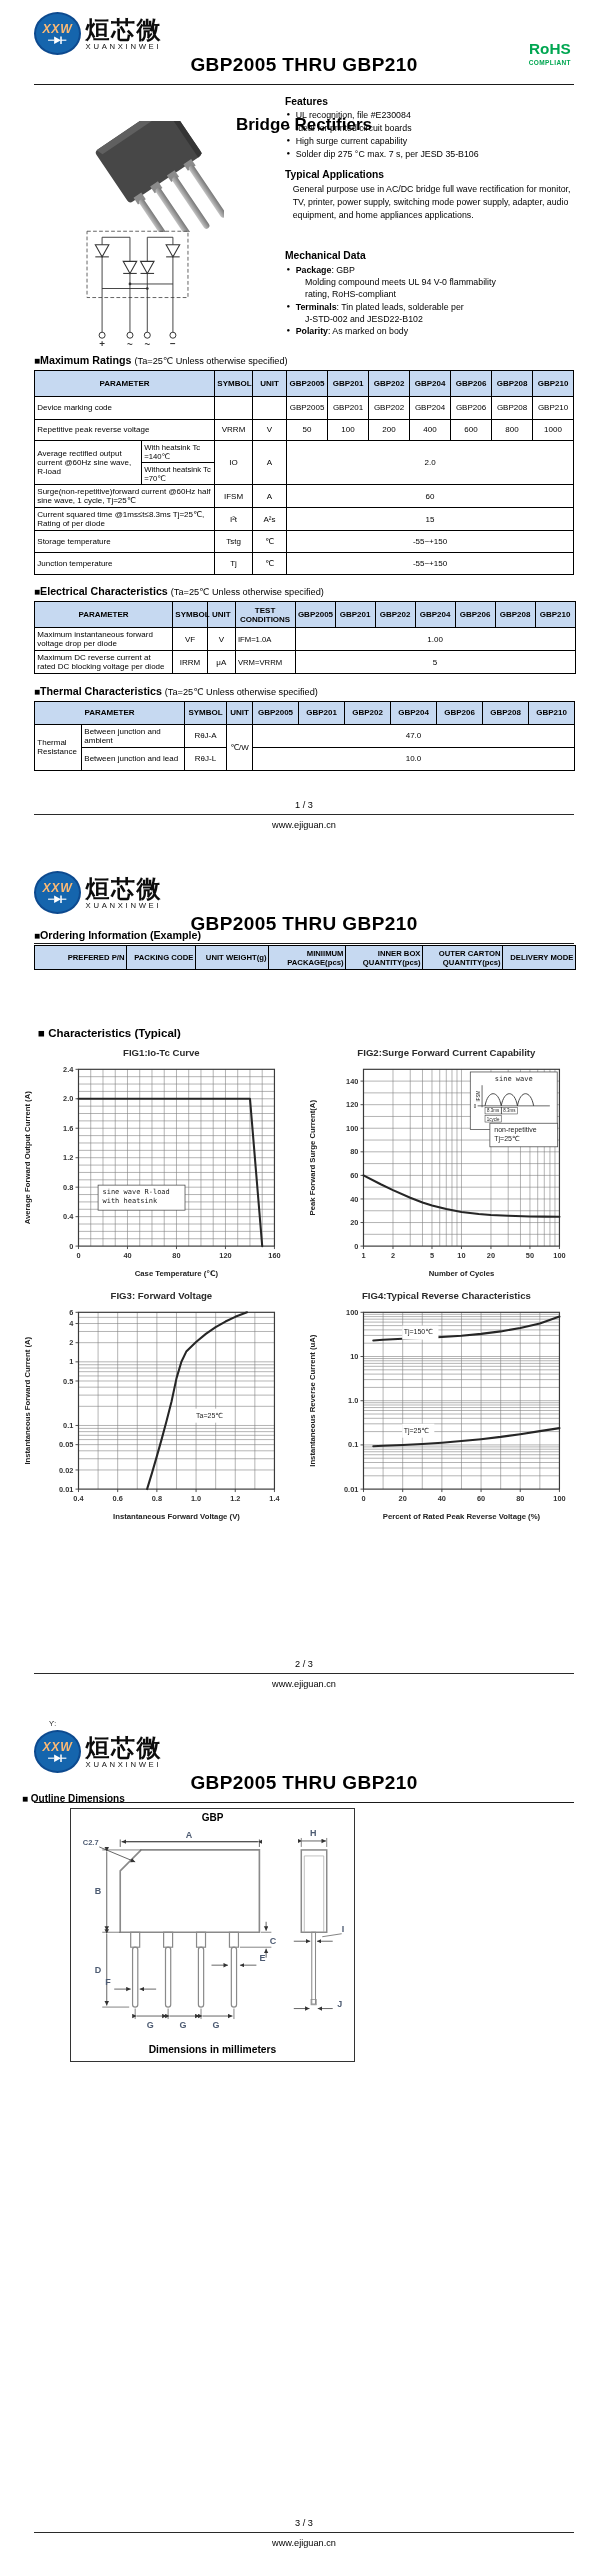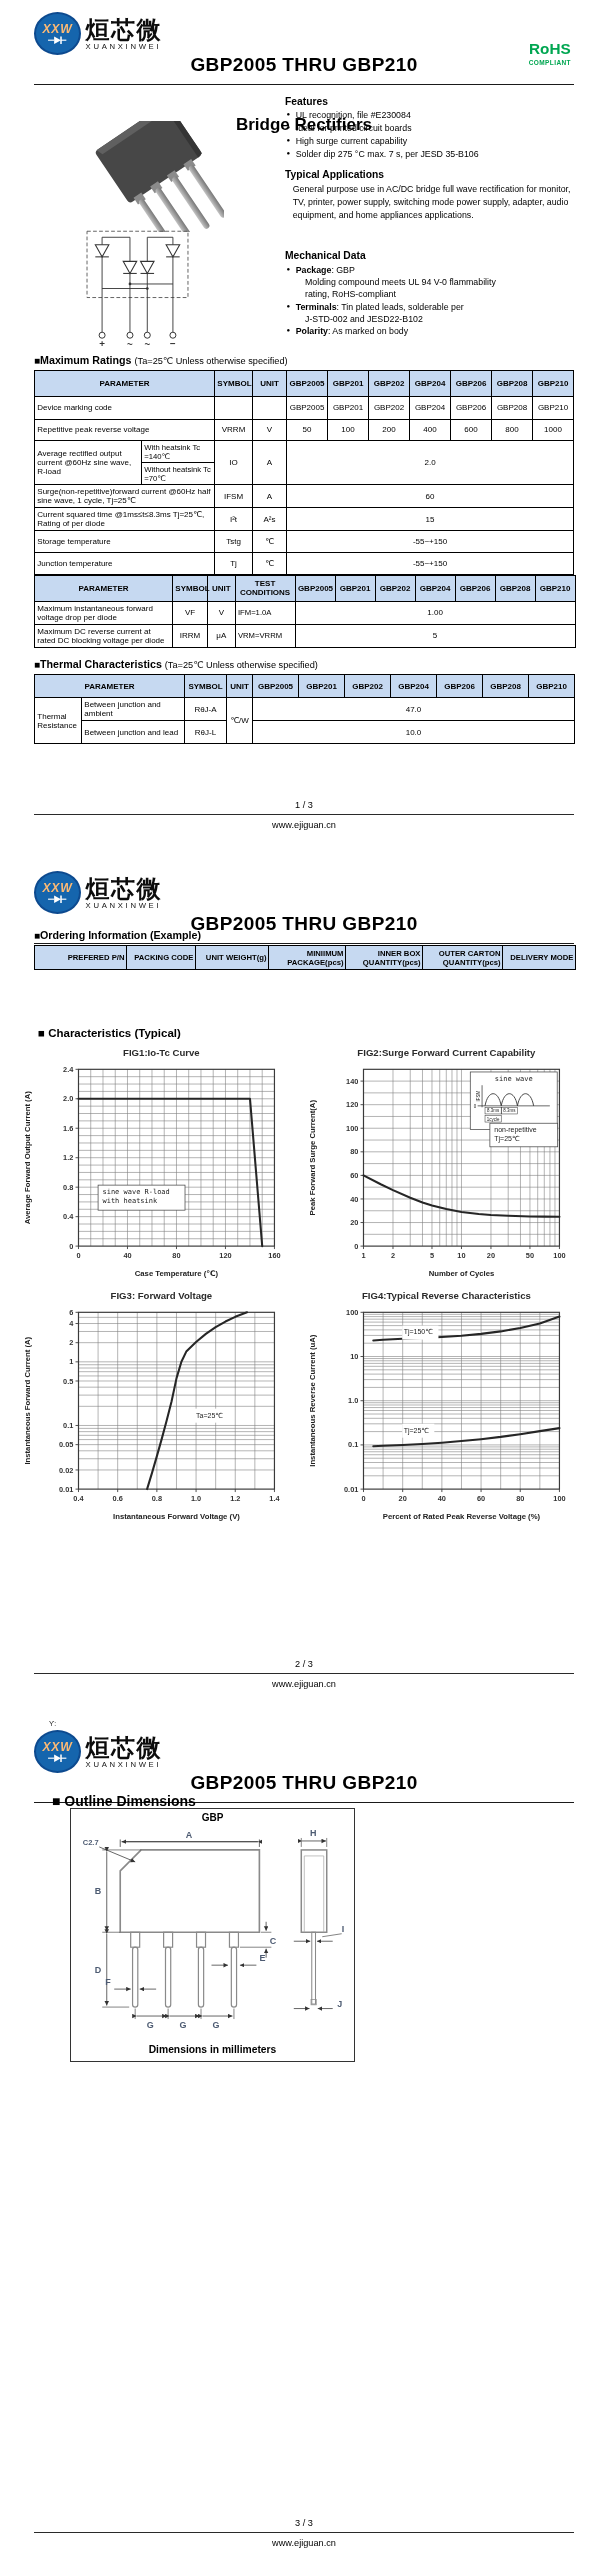--- a/index.html
+++ b/index.html
@@ -68,21 +68,21 @@
   .chart-title { text-align:center; font-weight:bold; font-size:9.6px; color:#2b2b2b; margin-bottom:0.8px; }
   .chart svg { display:block; }
   text.tick { font:bold 10px "Liberation Sans","DejaVu Sans",sans-serif; fill:#333; }
   text.axis { font:bold 10.5px "Liberation Sans","DejaVu Sans",sans-serif; fill:#222; }
   text.ann  { font:9.5px "Liberation Sans","DejaVu Sans",sans-serif; fill:#222; }
   text.annm { font:9.5px "DejaVu Sans Mono",monospace; fill:#222; }
   text.tiny { font:6px "Liberation Sans","DejaVu Sans",sans-serif; fill:#222; }
 
   
   .stray { position:absolute; left:49px; top:1.5px; font-size:6.9px; color:#222; }
-  .outline-heading { position:absolute; left:52px; top:75px; font-size:14px; font-weight:bold; }
+  .outline-heading { position:absolute; left:22px; top:75px; font-size:10px; font-weight:bold; }
   .outline-box { position:absolute; left:70px; top:90px; width:285px; height:254px; border:1.1px solid #333; }
   .pkg-label { text-align:center; font-weight:bold; font-size:10px; margin-top:3.1px; }
   .outline-caption { position:absolute; left:0; right:0; bottom:6.1px; text-align:center; font-weight:bold; font-size:10.3px; }
   .dims { position:absolute; left:416px; top:112px; width:153px; }
   text.dimlbl { font:bold 12px "Liberation Sans","DejaVu Sans",sans-serif; fill:#4d5b72; }
   text.dimnote { font:bold 10px "Liberation Sans","DejaVu Sans",sans-serif; fill:#4d5b72; }
 </style>
 </head>
 <body>
 
@@ -277,20 +277,21 @@
       </tr>
       <tr style="height:21.4px">
         <td colspan="2" class="param">Junction temperature</td>
             <td>Tj</td>
             <td>℃</td>
             <td colspan="7">-55~+150</td>
       </tr>
     </tbody>
       </table>
 
+    <div class="sec-heading mt14"><span class="sq">■</span><span>Electrical Characteristics</span> <span class="sec-cond">(Ta=25℃ Unless otherwise specified)</span></div>
     <table class="spec">
       <colgroup>
           <col style="width:138px">
           <col style="width:35px">
           <col style="width:27.6px">
           <col style="width:60px">
           <col span="7" style="width:40px">
         </colgroup>
       <tbody>
           <tr style="height:26px">

